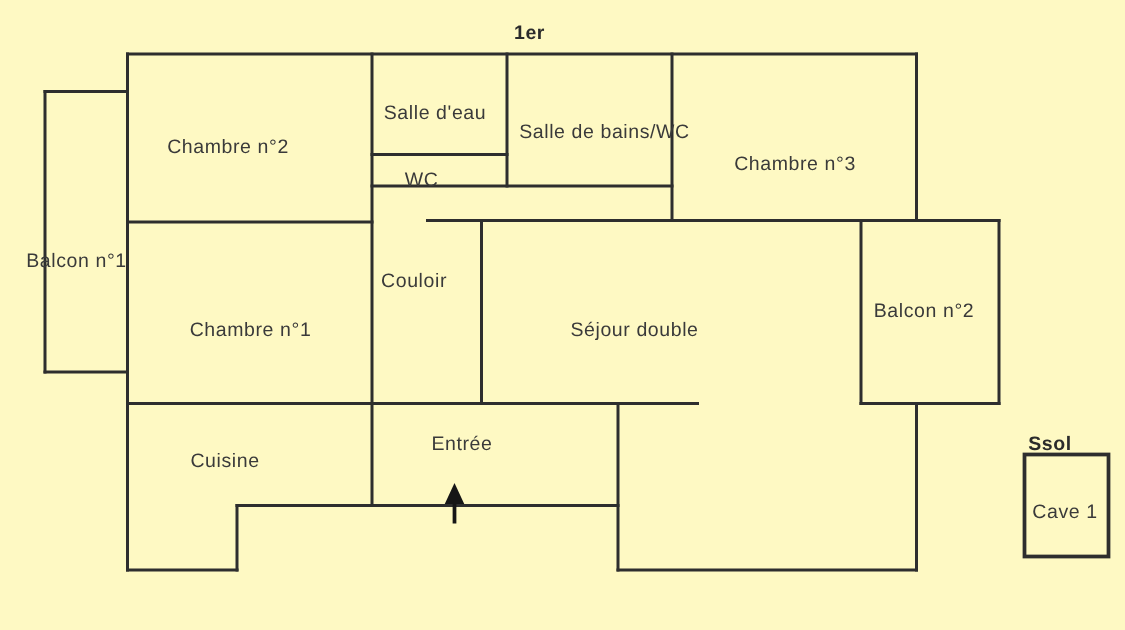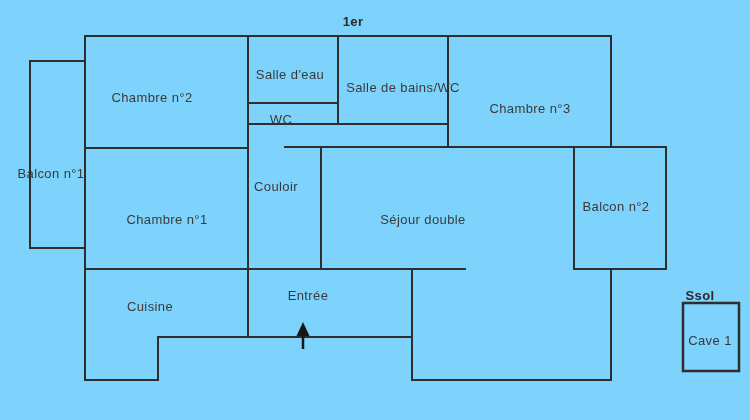--- a/index.html
+++ b/index.html
@@ -4,21 +4,21 @@
 <style>
   html, body {
     margin: 0;
     padding: 0;
     background: #ffffff;
   }
   .stage {
     position: relative;
     width: 750px;
     height: 420px;
-    background: #7dd3fc;
+    background: #fef9c3;
     overflow: hidden;
   }
   svg { display: block; }
   .lbl {
     font-family: "Liberation Sans", "DejaVu Sans", sans-serif;
     font-size: 13px;
     letter-spacing: 0.4px;
     fill: #3a3a3a;
   }
   .lbl.bold {

